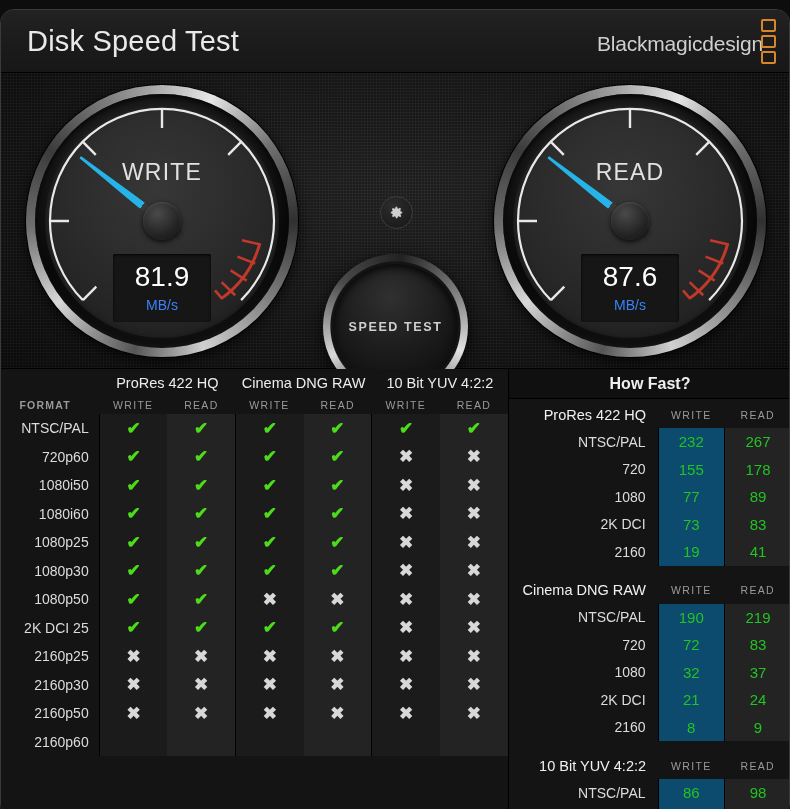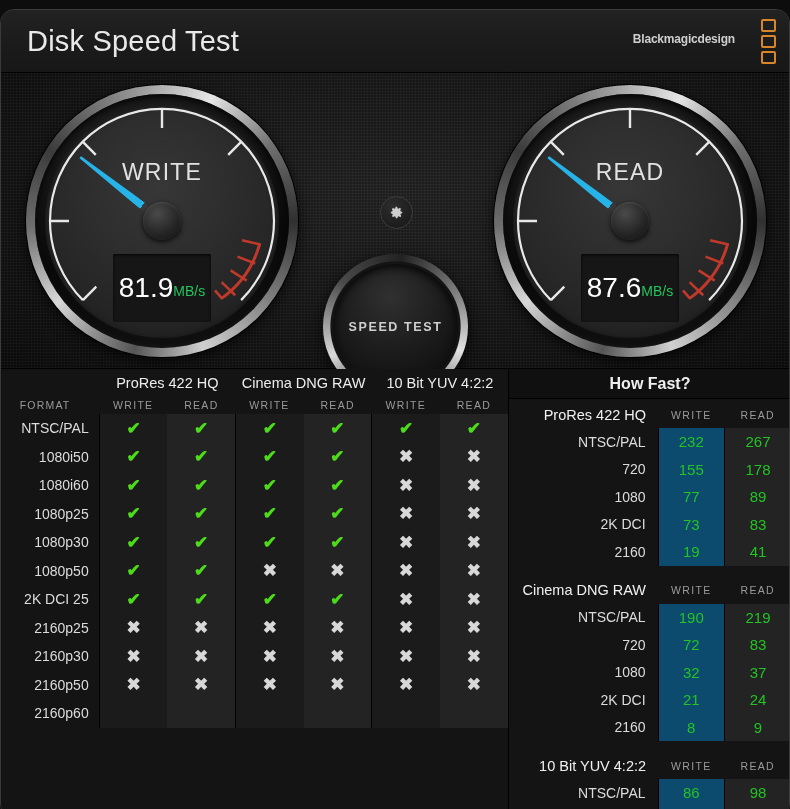--- a/index.html
+++ b/index.html
@@ -23,22 +23,22 @@
     position:absolute; left:0; top:0; width:790px; height:63px;
     background:linear-gradient(180deg,#222222 0%,#1b1b1b 55%,#171717 100%);
     border-bottom:1px solid #000;
   }
   #app-title{
     position:absolute; left:26px; top:15px;
     font-size:29px; font-weight:300; color:#e9e9e9;
     letter-spacing:.2px;
   }
   #brand{
-    position:absolute; right:56px; top:22px;
-    font-size:12px; color:#cfcfcf; font-weight:700; letter-spacing:-.2px;
+    position:absolute; right:28px; top:22px;
+    font-size:21px; color:#cfcfcf; font-weight:400; letter-spacing:-.2px;
   }
   #brand-mark{
     position:absolute; right:15px; top:9px;
     display:flex; flex-direction:column; gap:3px;
   }
   #brand-mark i{
     display:block; width:15px; height:13px;
     border:2px solid #d98628; border-radius:2px;
   }
 
@@ -81,24 +81,24 @@
 
   .gauge-label{
     position:absolute; left:0; right:0; top:55px; text-align:center;
     font-size:23px; font-weight:500; color:#e2e2e2; letter-spacing:1.2px;
   }
   .readout{
     position:absolute; left:50%; top:150px; transform:translateX(-50%);
     width:98px; height:68px;
     background:#161616; border-radius:2px;
     box-shadow:inset 0 1px 3px rgba(0,0,0,.9);
-    display:flex; flex-direction:row; align-items:center; justify-content:center;
+    display:flex; flex-direction:column; align-items:center; justify-content:center;
   }
   .readout .val{ font-size:28px; font-weight:500; color:#fff; line-height:1; }
-  .readout .unit{ font-size:14px; color:#22c55e; margin-top:6px; }
+  .readout .unit{ font-size:14px; color:#3b82f6; margin-top:6px; }
 
   .hub{
     position:absolute; left:50%; top:50%;
     width:38px; height:38px; margin:-19px 0 0 -19px; border-radius:50%;
     background:radial-gradient(circle at 38% 30%, #4a4a4a, #232323 62%, #141414);
     box-shadow:0 2px 5px rgba(0,0,0,.8), inset 0 1px 2px rgba(255,255,255,.12);
     z-index:4;
   }
   .needle-wrap{
     position:absolute; left:50%; top:50%; width:0; height:0; z-index:3;
@@ -171,21 +171,21 @@
   .grp-head{
     font-size:14.5px; font-weight:400; color:#ededed; padding-bottom:3px;
     height:24px;
   }
   .sub-head{
     font-size:10.5px; color:#9a9a9a; letter-spacing:1.3px; height:19px;
     font-weight:400;
   }
   .fmt-head{
     font-size:10.5px; color:#9a9a9a; letter-spacing:1.2px; text-align:right;
-    padding-right:10px !important; font-weight:400;
+    padding-right:10px !important; font-weight:700;
   }
   #work-table tbody td.rowlabel{
     text-align:right; padding-right:10px !important;
     font-size:14px; color:#dcdcdc; height:28.5px;
   }
   #work-table tbody td.cell{ height:28.5px; font-size:17px; }
   td.cellA{ background:#1b1b1b; }
   td.cellB{ background:#232323; }
   td.sepL{ border-left:1px solid #000; }
   .ok{ color:#4ddc1a; font-weight:bold; }
@@ -350,20 +350,29 @@
             <tr>
               <td class="rowlabel">NTSC/PAL</td>
               <td class="cell cellA sepL"><span class="ok">✔</span></td>
               <td class="cell cellB"><span class="ok">✔</span></td>
               <td class="cell cellA sepL"><span class="ok">✔</span></td>
               <td class="cell cellB"><span class="ok">✔</span></td>
               <td class="cell cellA sepL"><span class="ok">✔</span></td>
               <td class="cell cellB"><span class="ok">✔</span></td>
             </tr>
             <tr>
+              <td class="rowlabel">720p60</td>
+              <td class="cell cellA sepL"><span class="ok">✔</span></td>
+              <td class="cell cellB"><span class="ok">✔</span></td>
+              <td class="cell cellA sepL"><span class="ok">✔</span></td>
+              <td class="cell cellB"><span class="ok">✔</span></td>
+              <td class="cell cellA sepL"><span class="no">✖</span></td>
+              <td class="cell cellB"><span class="no">✖</span></td>
+            </tr>
+            <tr>
               <td class="rowlabel">1080i50</td>
               <td class="cell cellA sepL"><span class="ok">✔</span></td>
               <td class="cell cellB"><span class="ok">✔</span></td>
               <td class="cell cellA sepL"><span class="ok">✔</span></td>
               <td class="cell cellB"><span class="ok">✔</span></td>
               <td class="cell cellA sepL"><span class="no">✖</span></td>
               <td class="cell cellB"><span class="no">✖</span></td>
             </tr>
             <tr>
               <td class="rowlabel">1080i60</td>

